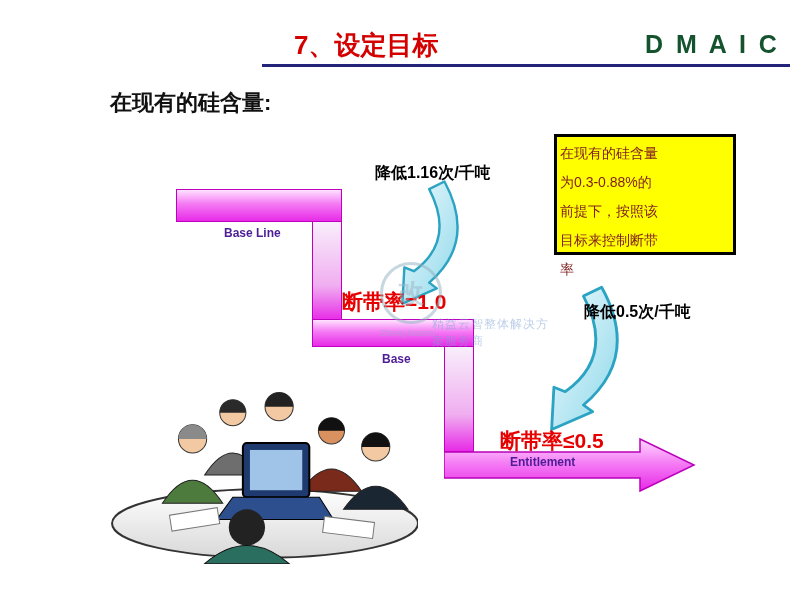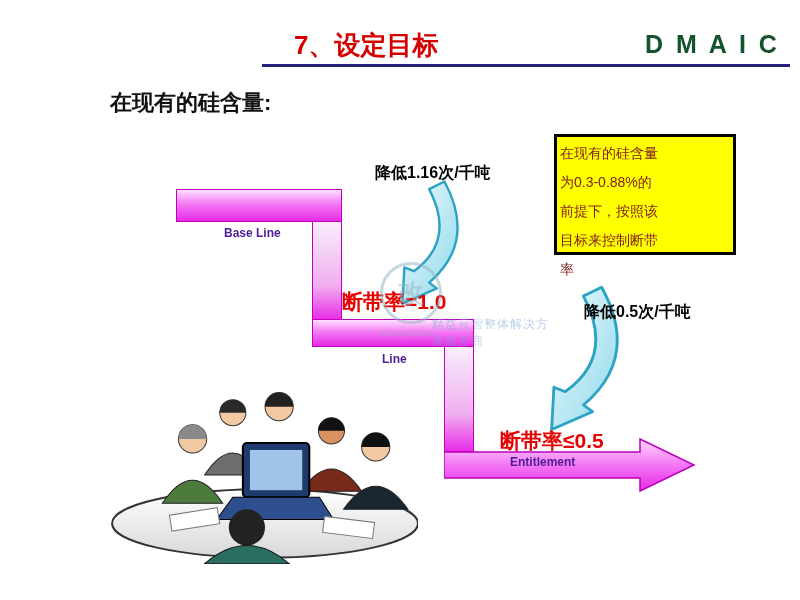--- a/index.html
+++ b/index.html
@@ -112,21 +112,21 @@
           <stop offset="1" stop-color="#8ed8ea"></stop>
       </linearGradient>
     </defs>
     <path d="M78,2 Q112,65 62,108 L70,114 L34,130 L36,92 L46,96 Q90,64 62,10 Z" fill="url(#swg2)" stroke="#2ba3c2" stroke-width="2.5" stroke-linejoin="round"></path>
   </svg>
 
   <div class="value" id="val-goal">断带率=1.0</div>
   <div class="value" id="val-entitlement">断带率≤0.5</div>
 
   <div class="step-label" id="lbl-baseline">Base Line</div>
-  <div class="step-label" id="lbl-goal">Line</div>
+  <div class="step-label" id="lbl-goal">Base</div>
   <div class="step-label" id="lbl-entitlement">Entitlement</div>
 
   <div class="annot" id="annot-1">降低1.16次/千吨</div>
   <div class="annot" id="annot-2">降低0.5次/千吨</div>
 
   <div class="watermark">
     <div class="wm-circle">改</div>
     <div class="wm-sub">精益云智整体解决方案服务商</div>
     <div class="wm-ring">Zheng kaizen</div>
   </div>

